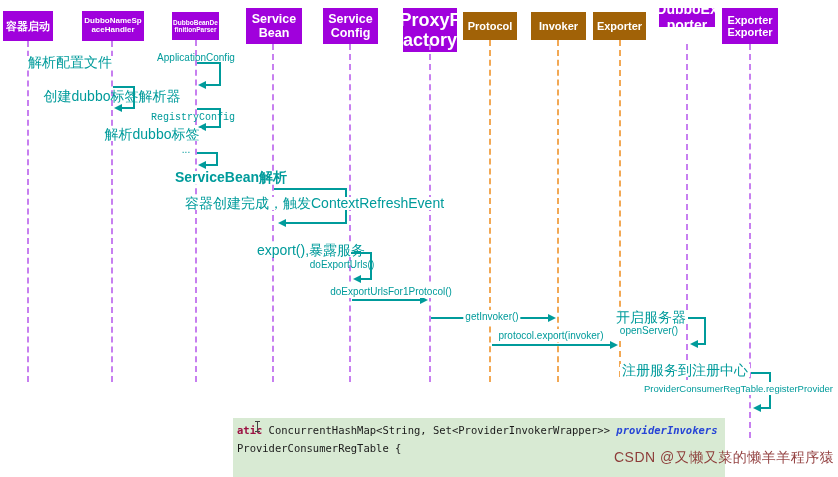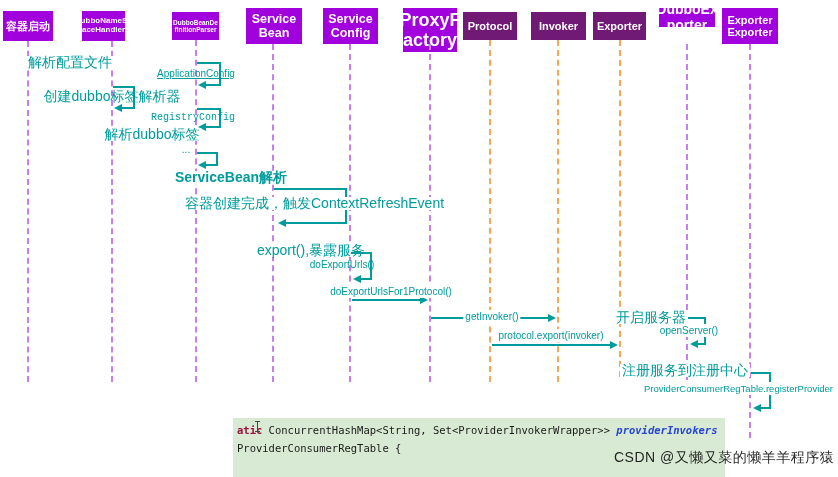--- a/index.html
+++ b/index.html
@@ -2,21 +2,21 @@
 <html><head>
 <meta charset="utf-8">
 <style>
   html,body{margin:0;padding:0;background:#fff;}
   #stage{position:relative;width:838px;height:477px;background:#ffffff;overflow:hidden;
          font-family:"Liberation Sans","DejaVu Sans",sans-serif;}
   
   .pbox{position:absolute;display:flex;flex-direction:column;justify-content:center;align-items:center;
         color:#fff;font-weight:bold;text-align:center;line-height:1.12;letter-spacing:0;}
   .pbox.purple{background:#A001DC;}
-  .pbox.orange{background:#701a75;}
+  .pbox.orange{background:#a16207;}
   
   .lifeline{position:absolute;width:0;border-left:2px dashed #C77FF0;}
   .lifeline.ol{border-left-color:#F2A854;}
   
   .mline{position:absolute;height:0;border-top:2px solid #009B9B;}
   .vline{position:absolute;width:0;border-left:2px solid #009B9B;}
   .arr-r{position:absolute;width:0;height:0;border-top:4px solid transparent;border-bottom:4px solid transparent;border-left:8px solid #009B9B;}
   .arr-l{position:absolute;width:0;height:0;border-top:4px solid transparent;border-bottom:4px solid transparent;border-right:8px solid #009B9B;}
   .mlabel{position:absolute;color:#009B9B;font-size:14px;white-space:nowrap;transform:translateX(-50%);line-height:13px;}
   .mlabel.latin{font-size:10px;}
@@ -24,31 +24,31 @@
   .mlabel.nocenter{transform:none;}
   
   .codepanel{position:absolute;left:233px;top:418px;width:492px;height:59px;background:#D8EAD3;
              font-family:"DejaVu Sans Mono","Liberation Mono",monospace;font-size:10.5px;color:#1a1a1a;
              line-height:18px;padding:3px 0 0 4px;box-sizing:border-box;white-space:nowrap;}
   .kw{color:#9C1042;font-weight:bold;}
   .field{color:#2745D6;font-style:italic;font-weight:bold;}
   .ibeam{position:absolute;left:257px;top:421px;width:1px;height:11px;background:#444;}
   .ibeam:before,.ibeam:after{content:"";position:absolute;left:-2px;width:5px;height:1px;background:#444;}
   .ibeam:before{top:0;} .ibeam:after{bottom:0;}
-  .watermark{position:absolute;left:614px;top:449px;color:#000000;opacity:.85;font-size:14px;white-space:nowrap;letter-spacing:.5px;}
+  .watermark{position:absolute;left:614px;top:449px;color:#7f1d1d;opacity:.85;font-size:14px;white-space:nowrap;letter-spacing:.5px;}
 </style>
 </head>
 <body>
 
 <div id="stage">
 
   <div class="pbox purple" style="left:3px;top:11px;width:50px;height:30px;font-size:11px;">
     <span>容器启动</span>
   </div>
-  <div class="pbox purple" style="left:82px;top:11px;width:43px;height:30px;font-size:8px;">
+  <div class="pbox purple" style="left:82px;top:11px;width:62px;height:30px;font-size:8px;">
     <span>DubboNameSp</span>
     <span>aceHandler</span>
   </div>
   <div class="pbox purple" style="left:172px;top:12px;width:47px;height:28px;font-size:6.5px;">
     <span>DubboBeanDe</span>
     <span>finitionParser</span>
   </div>
   <div class="pbox purple" style="left:246px;top:8px;width:56px;height:36px;font-size:12.5px;">
     <span>Service</span>
     <span>Bean</span>
@@ -95,21 +95,21 @@
     <div class="mline" style="left:30px;top:62px;width:72px;"></div>
     <div class="arr-r" style="left:102px;top:59px;"></div>
     <span class="mlabel bgmask" style="left:70px;top:56px;">解析配置文件</span>
   </div>
 
   <div>
     <div class="mline" style="left:197px;top:62px;width:24px;"></div>
     <div class="vline" style="left:219px;top:62px;height:24px;"></div>
     <div class="mline" style="left:206px;top:84px;width:13px;"></div>
     <div class="arr-l" style="left:198px;top:81px;"></div>
-    <span class="mlabel latin" style="left:196px;top:67px;text-decoration:underline;">ApplicationConfig</span>
+    <span class="mlabel latin" style="left:196px;top:51px;">ApplicationConfig</span>
   </div>
 
   <div>
     <div class="mline" style="left:113px;top:86px;width:22px;"></div>
     <div class="vline" style="left:133px;top:86px;height:23px;"></div>
     <div class="mline" style="left:122px;top:107px;width:11px;"></div>
     <div class="arr-l" style="left:114px;top:104px;"></div>
     <span class="mlabel" style="left:112px;top:90px;">创建dubbo标签解析器</span>
   </div>
 
@@ -179,21 +179,21 @@
     <div class="mline" style="left:622px;top:317px;width:55px;"></div>
     <div class="arr-r" style="left:677px;top:314px;"></div>
     <span class="mlabel bgmask" style="left:651px;top:311px;">开启服务器</span>
   </div>
 
   <div>
     <div class="mline" style="left:688px;top:317px;width:18px;"></div>
     <div class="vline" style="left:704px;top:317px;height:28px;"></div>
     <div class="mline" style="left:698px;top:343px;width:6px;"></div>
     <div class="arr-l" style="left:690px;top:340px;"></div>
-    <span class="mlabel latin bgmask" style="left:689px;top:324px;">openServer()</span>
+    <span class="mlabel latin bgmask" style="left:649px;top:324px;">openServer()</span>
   </div>
 
   <div>
     <div class="mline" style="left:492px;top:344px;width:118px;"></div>
     <div class="arr-r" style="left:610px;top:341px;"></div>
     <span class="mlabel latin bgmask" style="left:551px;top:329px;">protocol.export(invoker)</span>
   </div>
 
   <div>
     <div class="mline" style="left:622px;top:370px;width:118px;"></div>

